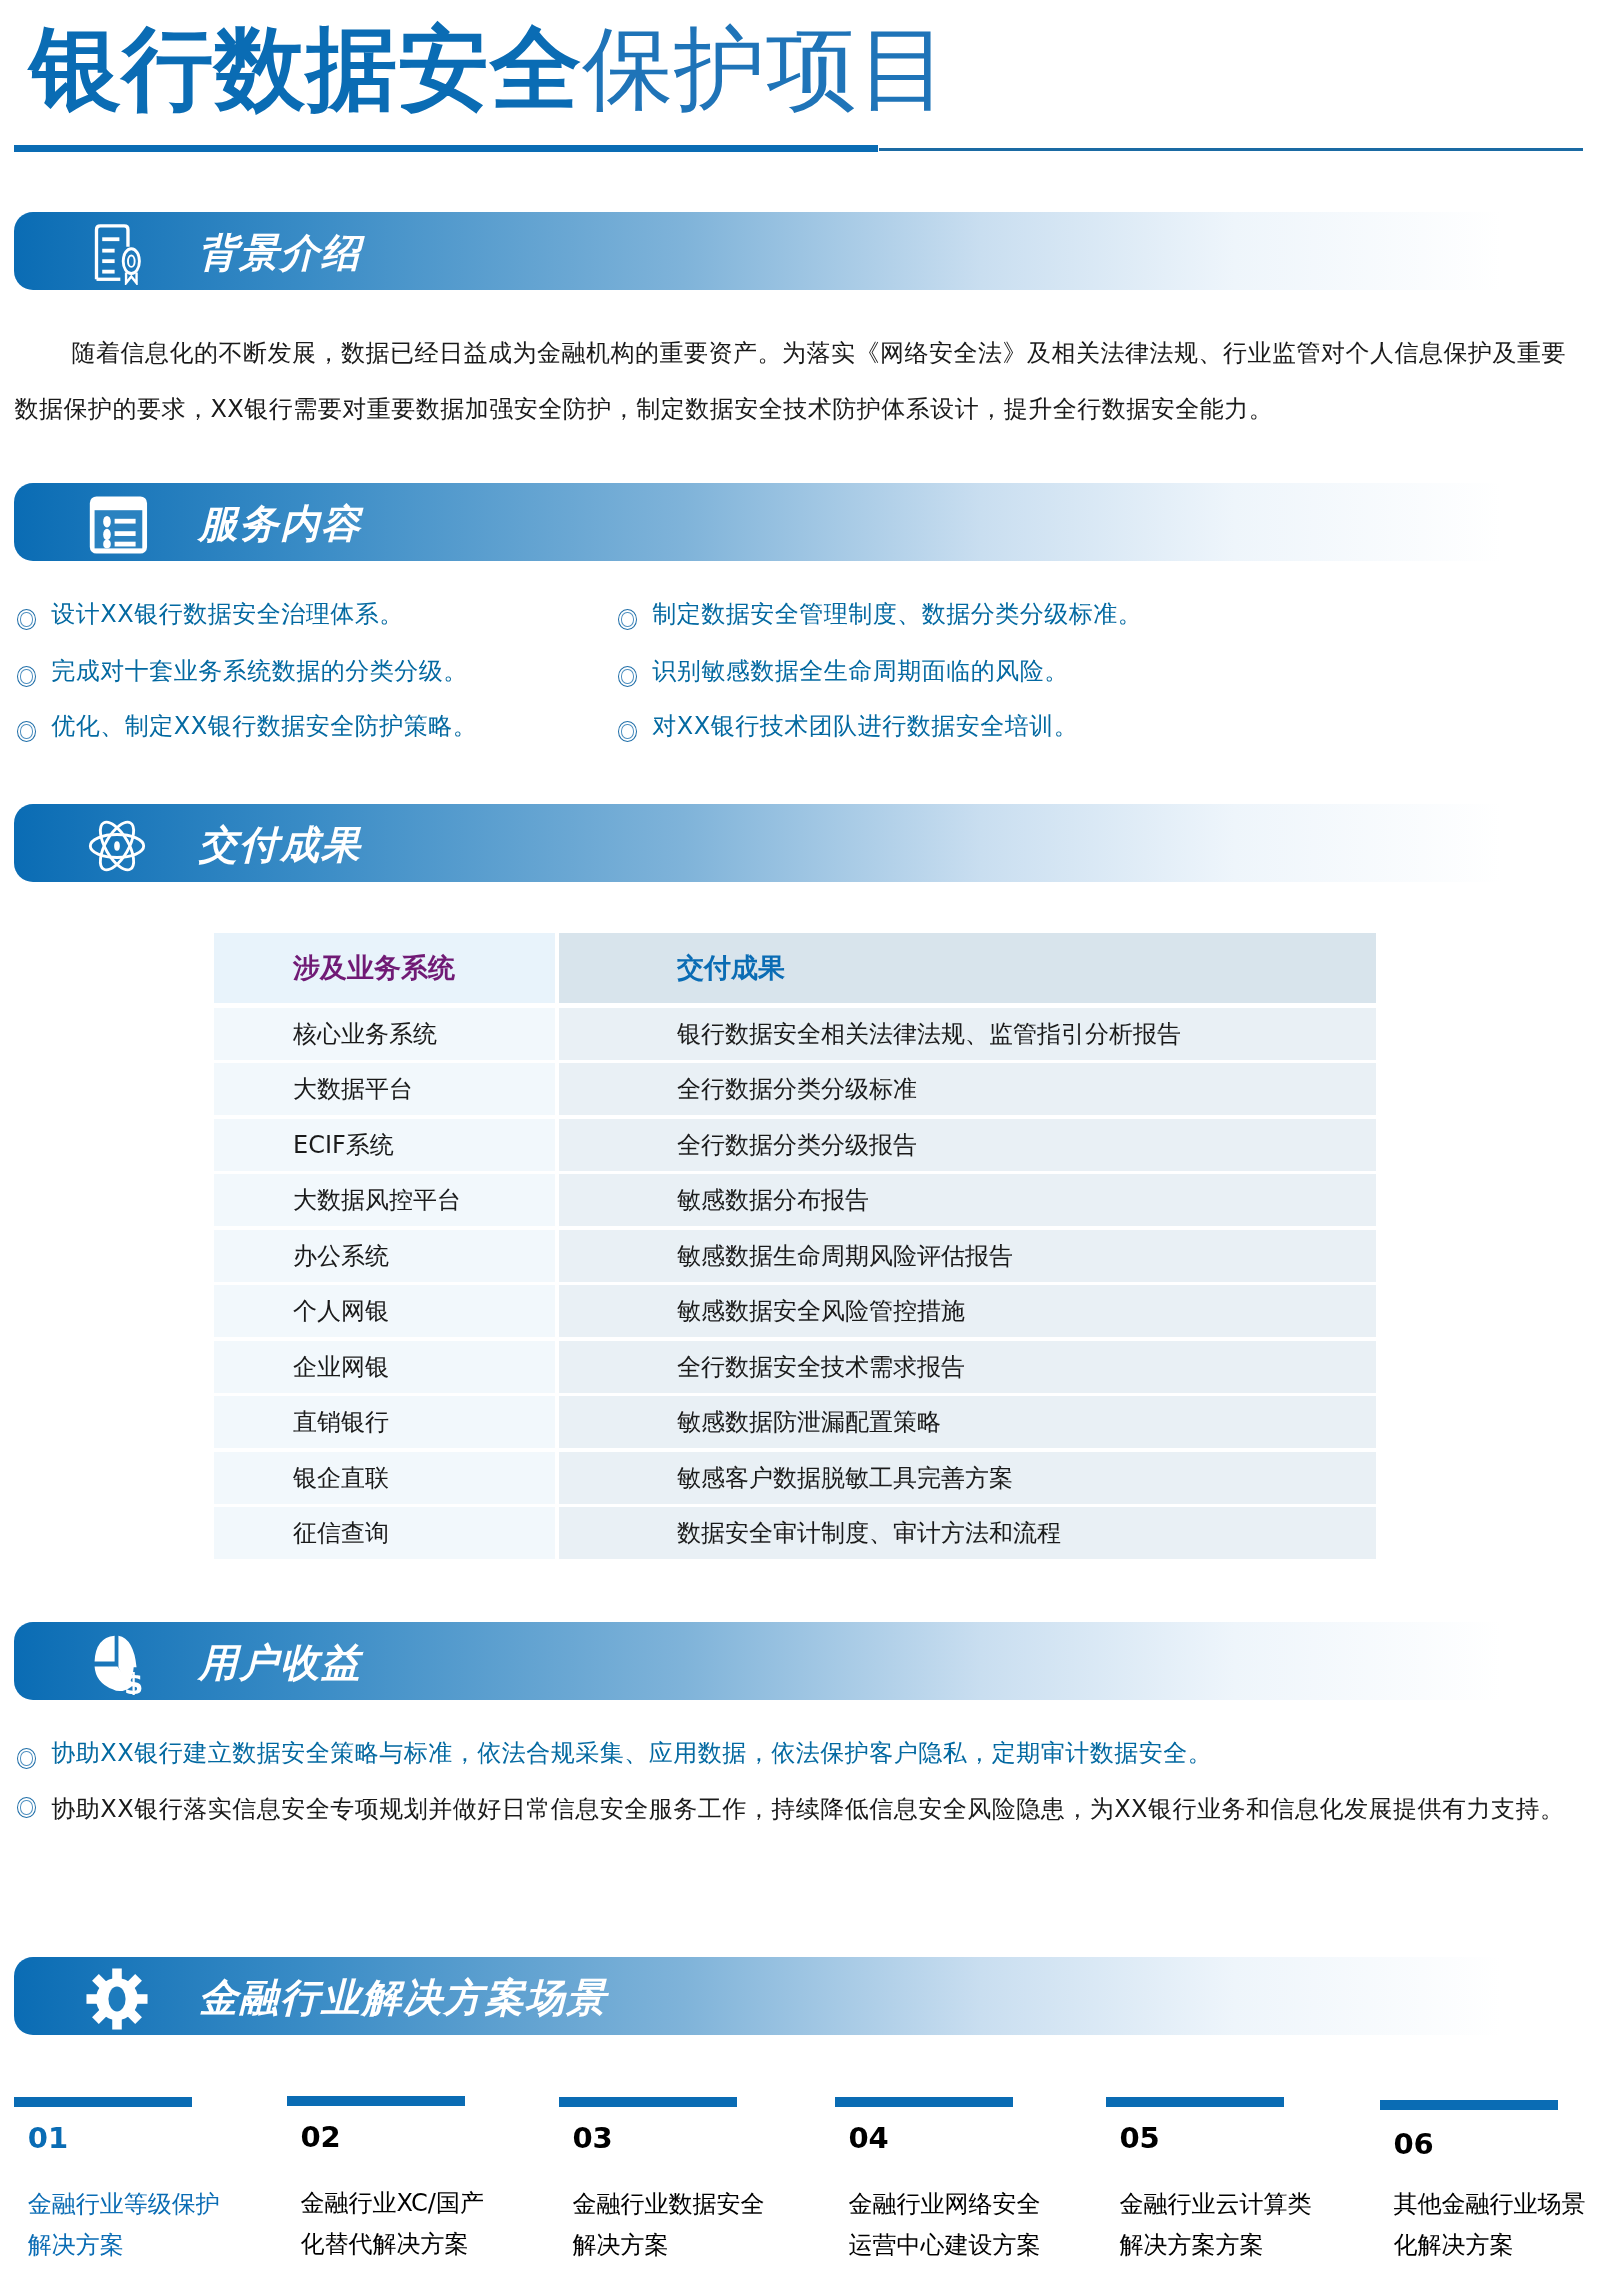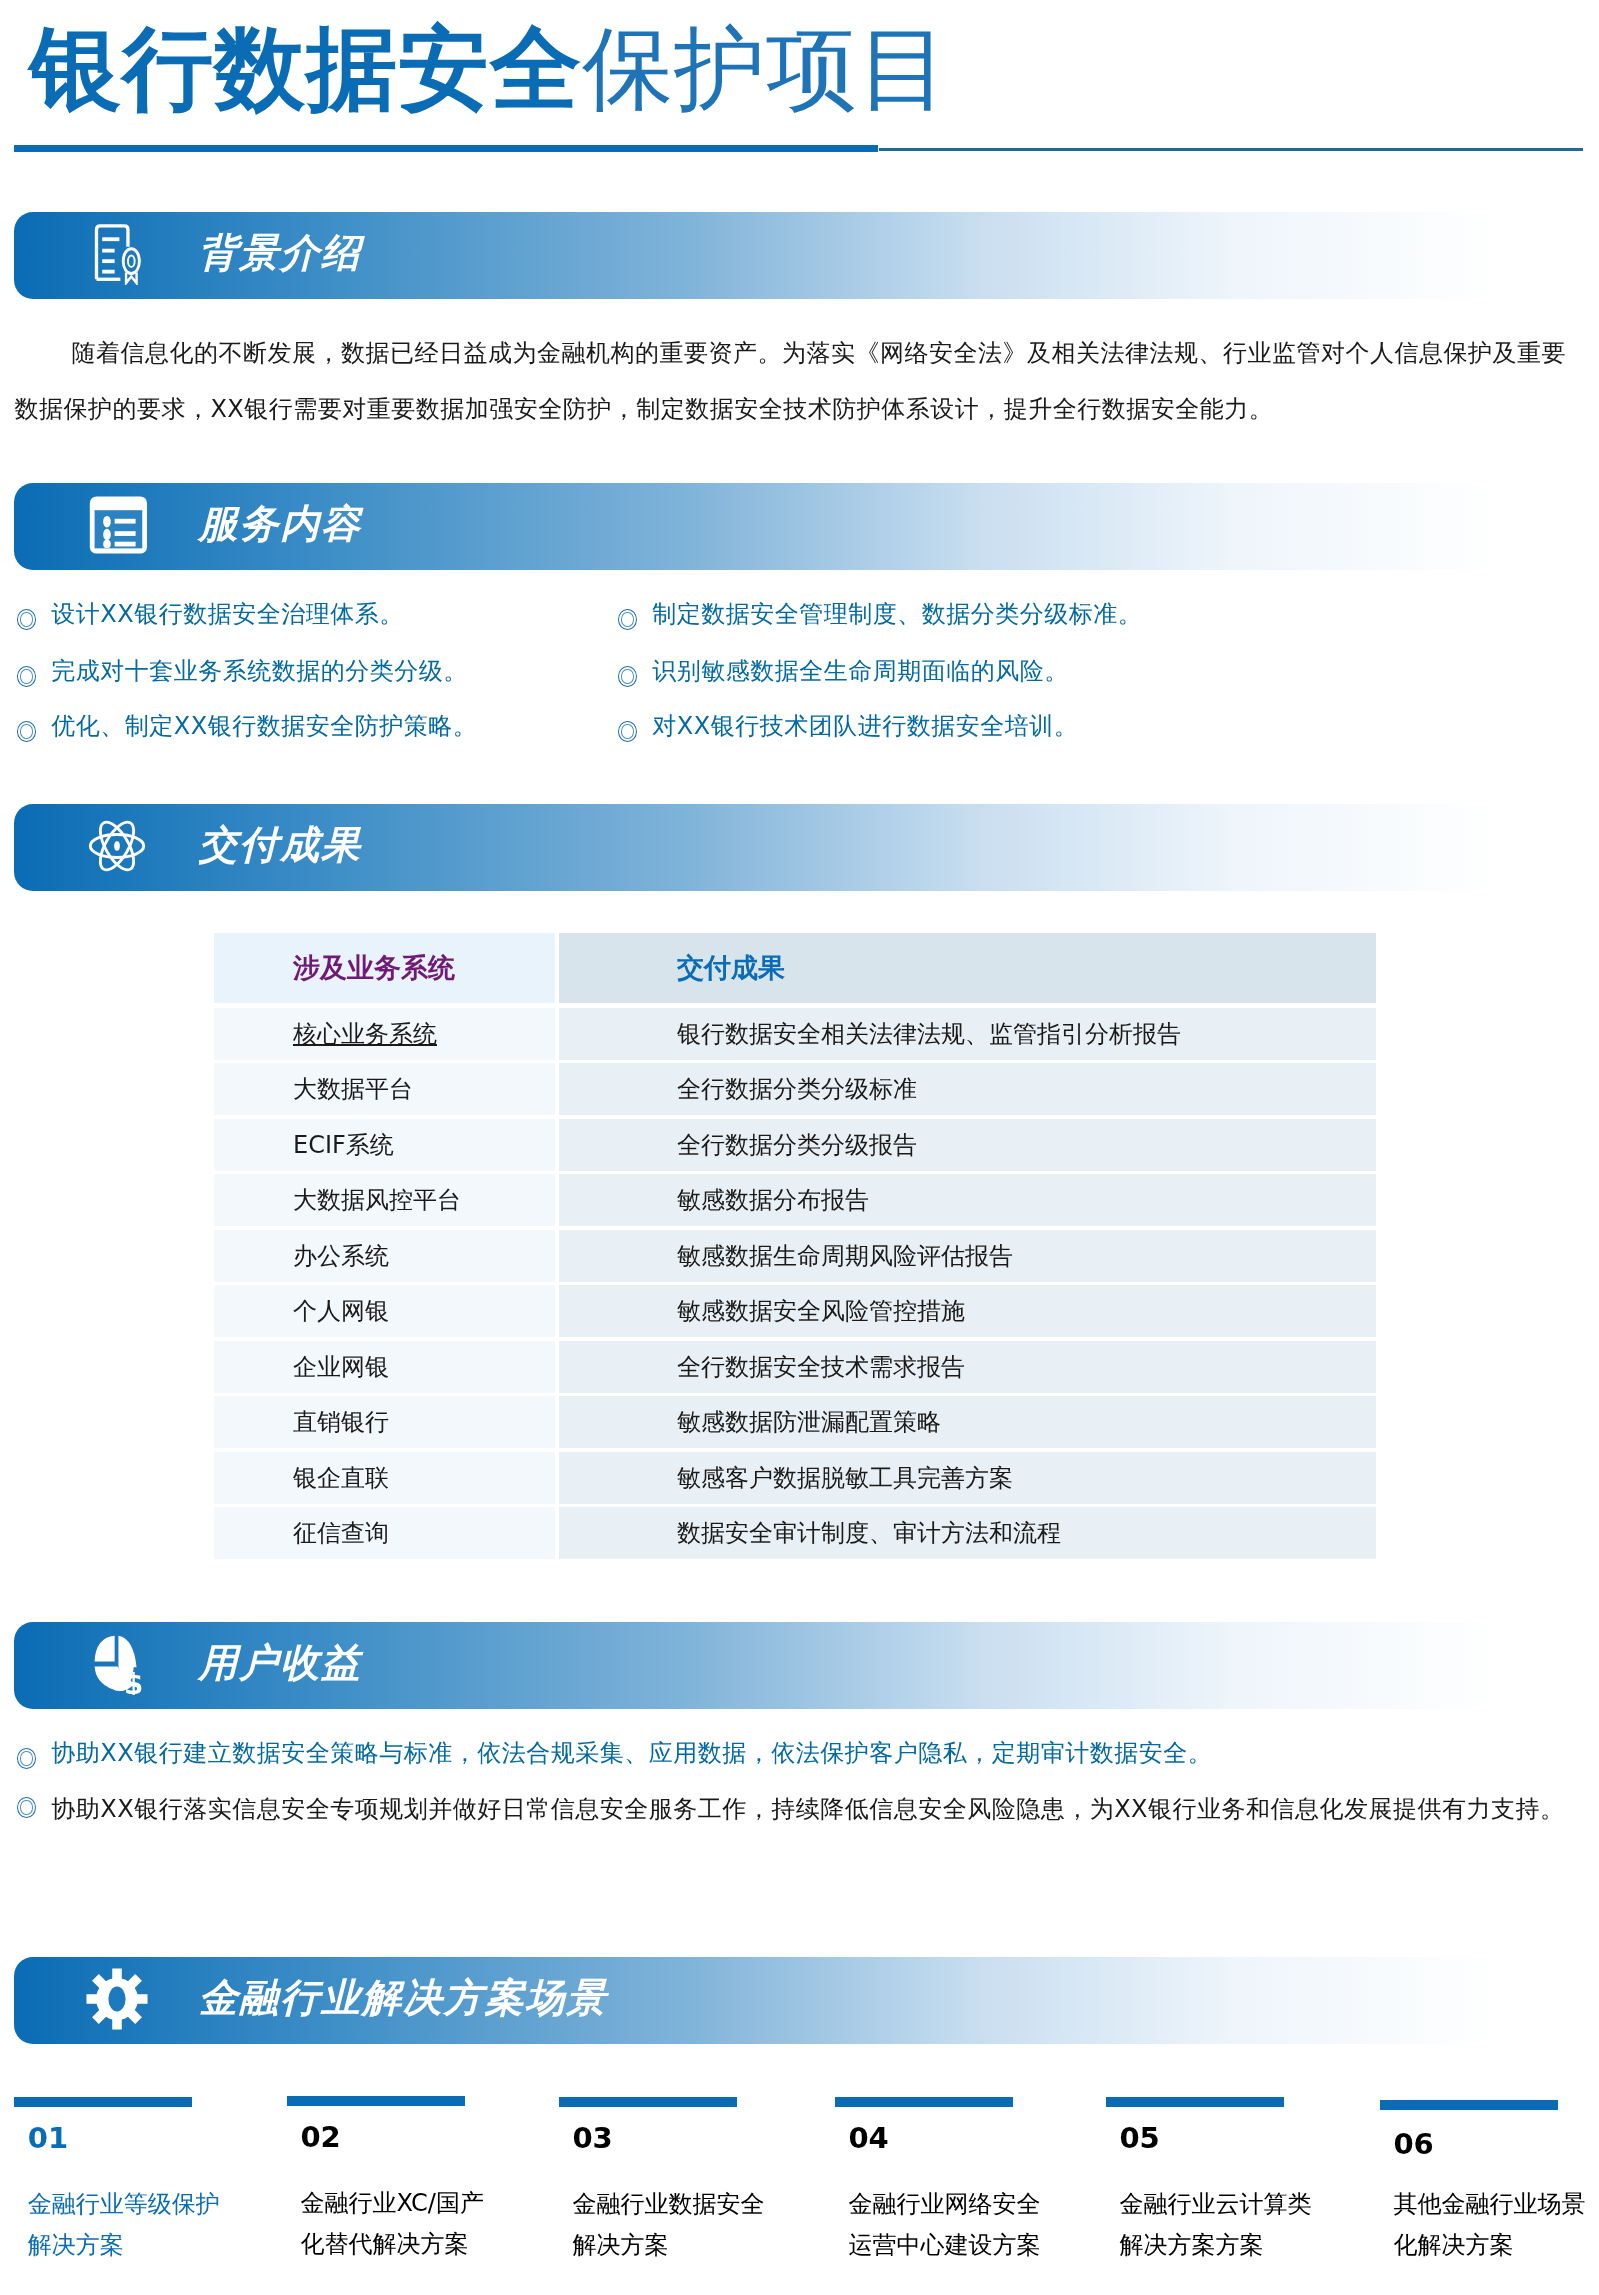--- a/index.html
+++ b/index.html
@@ -6,21 +6,21 @@
   html, body { width: 1600px; height: 2295px; background: #ffffff; overflow: hidden; }
   body { position: relative; font-family: "DejaVu Sans", "Liberation Sans", sans-serif; color: #1a1a1a; }
 
   .title { position: absolute; left: 30px; top: 13.4px; height: 110px; display: flex; align-items: center; font-size: 91px; line-height: 1; color: #0a6cb4; letter-spacing: 1px; white-space: nowrap; }
   .title .bold { font-weight: 900; transform: scaleX(1.0); }
   .title .light { font-weight: 200; color: #1f74b8; -webkit-text-stroke: 0px; }
 
   .rule-thick { position: absolute; left: 14.4px; top: 145px; width: 864px; height: 6.7px; background: #0a6cb4; }
   .rule-thin { position: absolute; left: 879px; top: 148px; width: 704px; height: 2.9px; background: #1a6aa3; }
 
-  .section-bar { position: absolute; left: 14.4px; width: 1488px; height: 87px; border-radius: 19px 0 0 19px;
+  .section-bar { position: absolute; left: 14.4px; width: 1488px; height: 78px; border-radius: 19px 0 0 19px;
     background: linear-gradient(90deg, #0a6cb4 0%, #3a8cc6 20%, #7fb3d9 45%, #c9def0 65%, #eef5fb 82%, #ffffff 100%); }
   .section-bar .icon { position: absolute; left: 72px; top: 10.5px; width: 62px; height: 62px; }
   .section-bar .label { position: absolute; left: 184px; top: 0; height: 81px; display: flex; align-items: center;
     font-size: 39px; font-weight: 900; font-style: italic; color: #ffffff; letter-spacing: 1.9px; white-space: nowrap; }
 
   .para { position: absolute; left: 14.4px; width: 1574px; font-size: 24px; line-height: 56px; color: #1a1a1a; text-indent: 57px; letter-spacing: 0.5px; }
 
   .bullets { position: absolute; }
   .bullet-row { position: absolute; display: flex; align-items: flex-end; font-size: 24px; white-space: nowrap; color: #0369a1; letter-spacing: 0.5px; }
   .ring { width: 19px; height: 21px; border: 1.9px solid #1f6ea8; border-radius: 50%; margin-right: 15.3px; position: relative; flex: none; }
@@ -118,21 +118,21 @@
     <ellipse cx="65" cy="65" rx="6" ry="10" fill="#fff"></ellipse>
   </svg>
   <div class="label">交付成果</div>
 </div>
 
 <div class="table">
   <div class="trow thead" style="top:0; height:70px;">
     <div class="cell-a">涉及业务系统</div>
     <div class="cell-b">交付成果</div>
   </div>
-  <div class="trow tbody" style="top:75px; height:52px;text-decoration:underline;">
+  <div class="trow tbody" style="top:75px; height:52px;">
     <div class="cell-a">核心业务系统</div>
     <div class="cell-b">银行数据安全相关法律法规、监管指引分析报告</div>
   </div>
   <div class="trow tbody" style="top:130px; height:52px;">
     <div class="cell-a">大数据平台</div>
     <div class="cell-b">全行数据分类分级标准</div>
   </div>
   <div class="trow tbody" style="top:186px; height:52px;">
     <div class="cell-a">ECIF系统</div>
     <div class="cell-b">全行数据分类分级报告</div>

